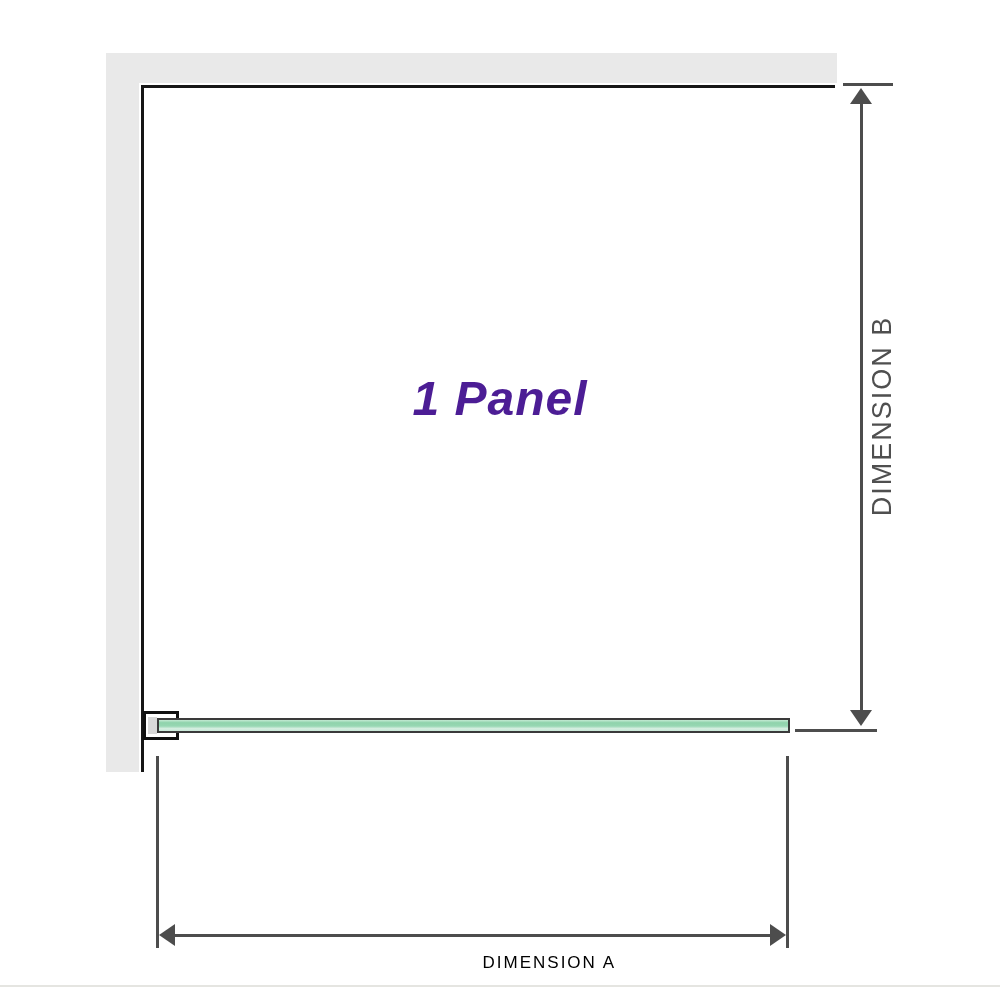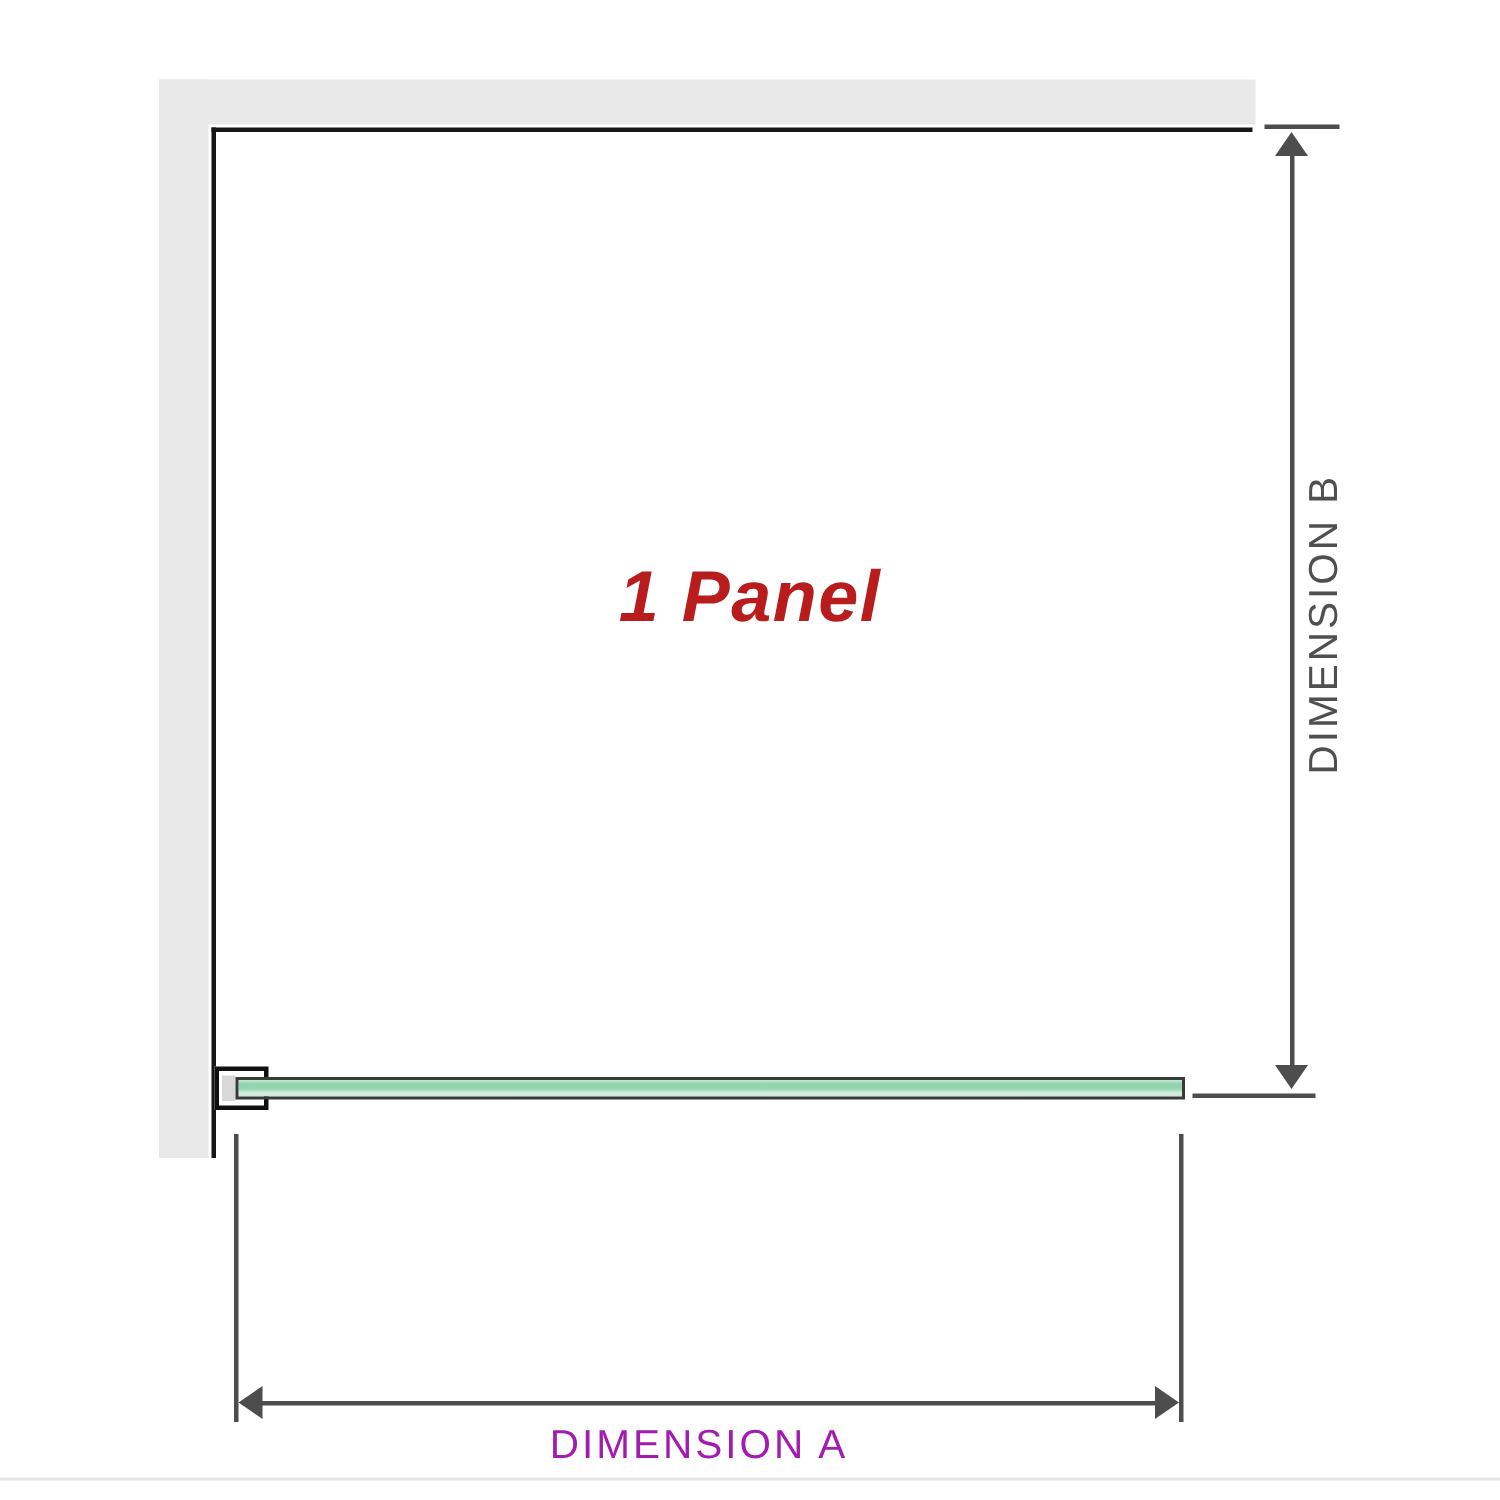--- a/index.html
+++ b/index.html
@@ -23,21 +23,21 @@
 
   
   .panel-border-top  { left: 141px; top: 85px; width: 694px; height: 3px;  background: #161616; }
   .panel-border-left { left: 141px; top: 85px; width: 3px;  height: 687px; background: #161616; }
 
   
   .panel-label {
     left: 350px; top: 369px; width: 300px; height: 60px;
     line-height: 60px; text-align: center;
     font-size: 48px; font-style: italic; font-weight: bold;
-    letter-spacing: 1px; color: #b91c1c;
+    letter-spacing: 1px; color: #4c1d95;
   }
 
   
   .glass-bar {
     left: 157px; top: 718px; width: 633px; height: 15px;
     box-sizing: border-box;
     border: 2px solid #3a3a3a;
     background: linear-gradient(180deg,
       #c4ead4 0%, #8fd3ac 25%, #97d7b3 55%, #d5eee1 78%, #c9e8d8 100%);
     z-index: 5;
@@ -93,23 +93,23 @@
     border-right: 16px solid #4d4d4d;
   }
   .arrow-right {
     left: 770px; top: 924px; width: 0; height: 0;
     border-top: 11px solid transparent;
     border-bottom: 11px solid transparent;
     border-left: 16px solid #4d4d4d;
   }
   .dim-a-label {
     left: 316px; top: 946px; width: 300px; height: 34px;
-    line-height: 34px; text-align: center;
-    font-size: 27px; font-weight: 300;
-    letter-spacing: 2px; color: #a21caf;
+    line-height: 34px; text-align: right;
+    font-size: 17px; font-weight: 300;
+    letter-spacing: 2px; color: #000000;
     white-space: nowrap;
   }
 
   .page-divider { left: 0; top: 985px; width: 1000px; height: 2px; background: #e5e5e1; }
 </style>
 </head>
 <body>
 
 <div class="canvas">
 

